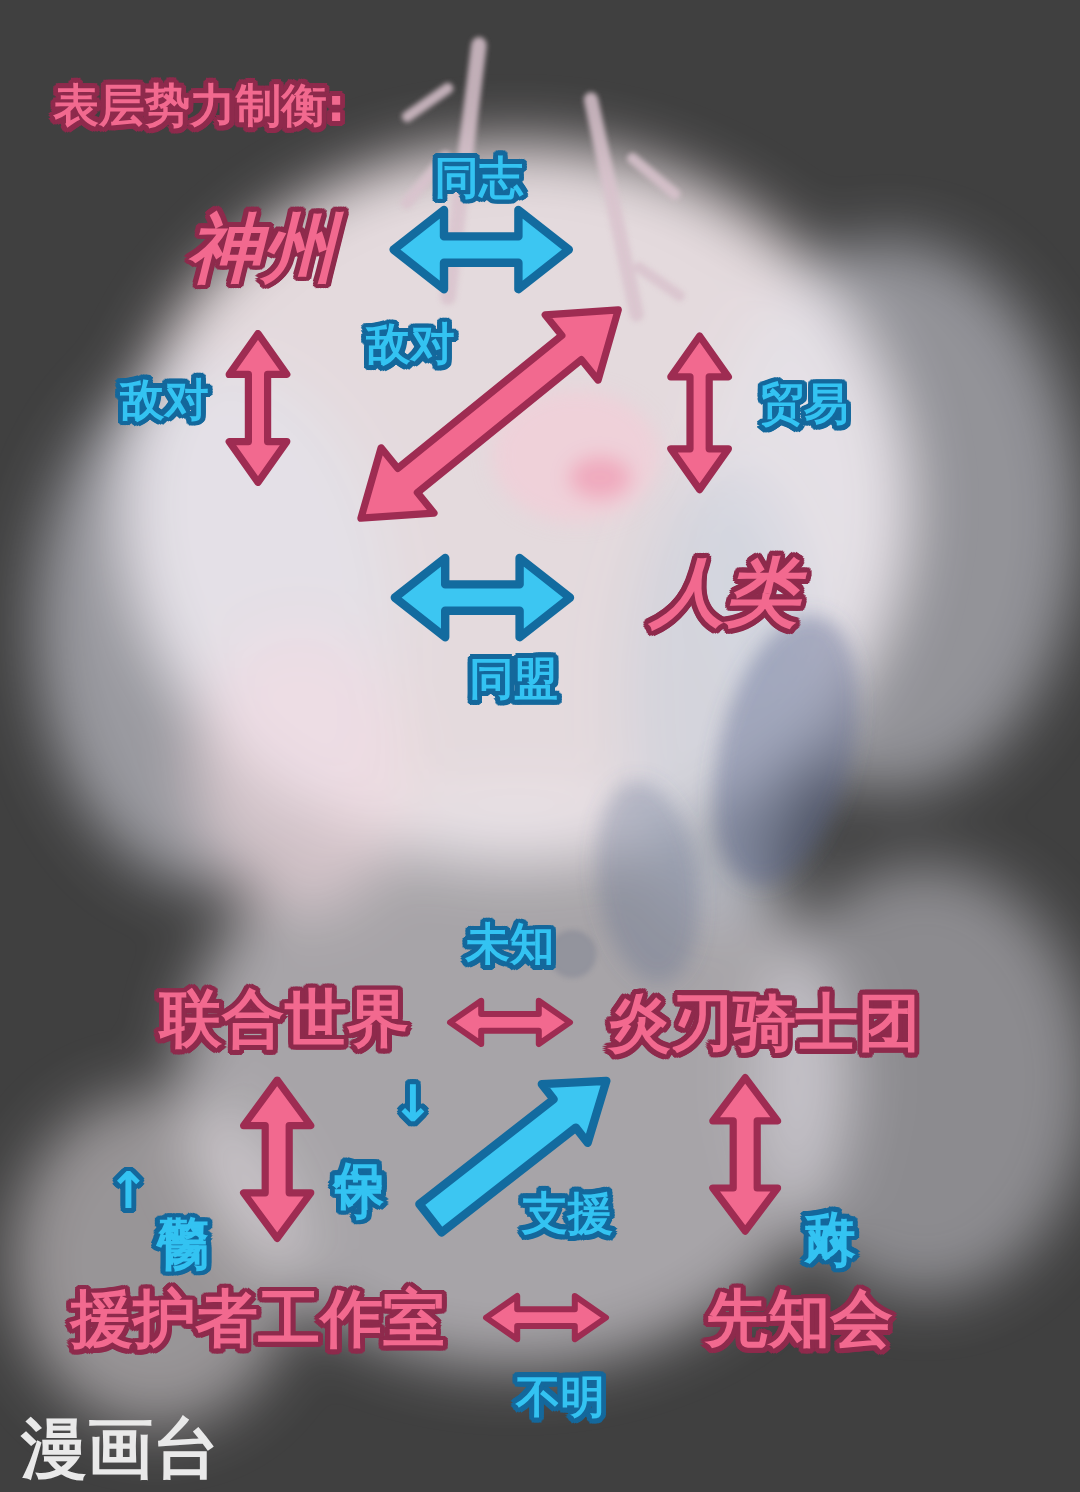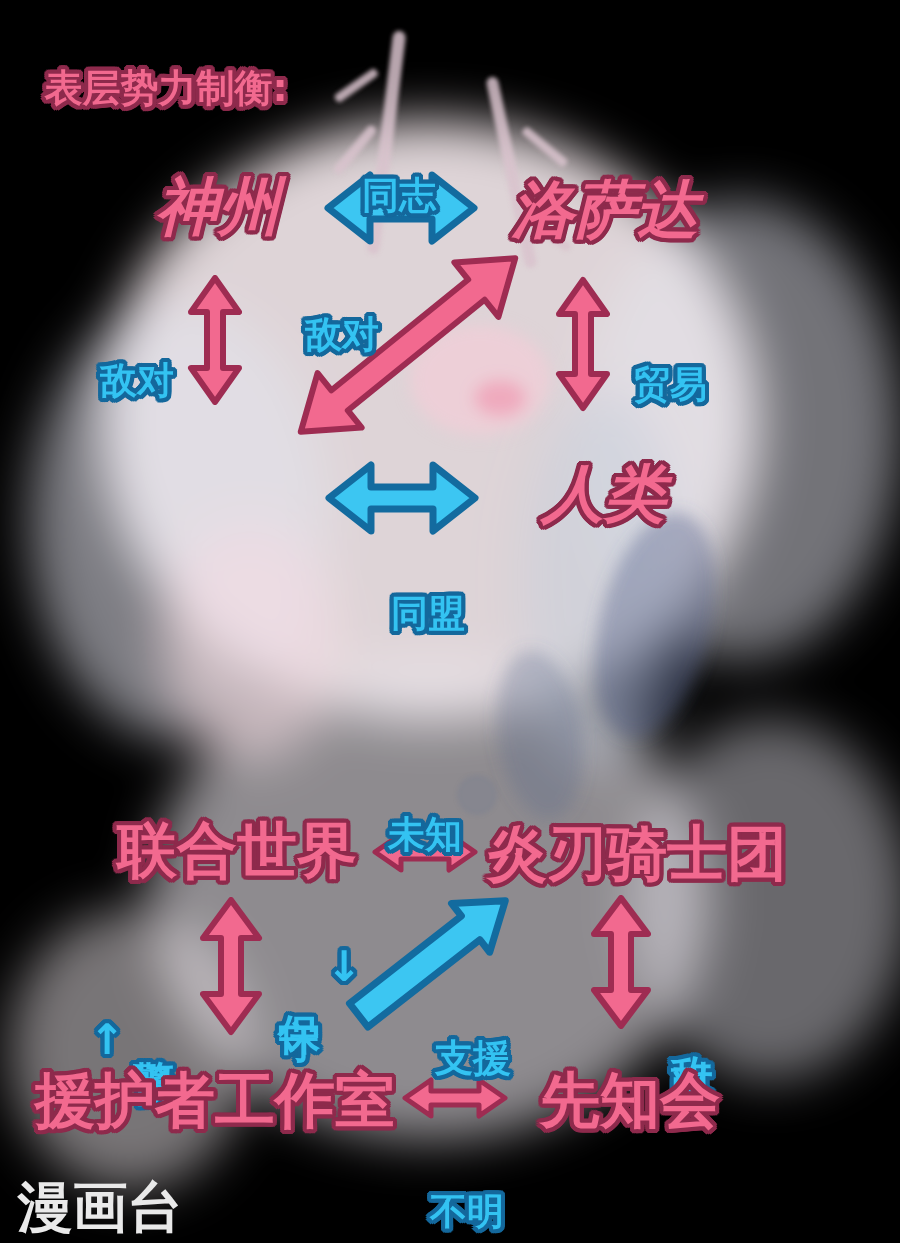--- a/index.html
+++ b/index.html
@@ -1,33 +1,33 @@
 <!DOCTYPE html>
 <html><head>
 <meta charset="utf-8">
 <style>
   html,body{margin:0;padding:0;background:#ffffff;}
-  .stage{position:relative;width:900px;height:1243px;overflow:hidden;background:#000000;
+  .stage{position:relative;width:900px;height:1243px;overflow:hidden;background:#404040;
          font-family:"DejaVu Sans",sans-serif;}
   .stage svg{position:absolute;left:0;top:0;}
   .label{position:absolute;transform:translate(-50%,-50%);white-space:nowrap;
          font-weight:bold;line-height:1;z-index:3;}
   .pink{color:#f2698f;
     text-shadow:4px 0 0 #8e2a4c,-4px 0 0 #8e2a4c,0 4px 0 #8e2a4c,0 -4px 0 #8e2a4c,
       3px 3px 0 #8e2a4c,-3px -3px 0 #8e2a4c,3px -3px 0 #8e2a4c,-3px 3px 0 #8e2a4c,
       4px 2px 0 #8e2a4c,-4px 2px 0 #8e2a4c,4px -2px 0 #8e2a4c,-4px -2px 0 #8e2a4c,
       2px 4px 0 #8e2a4c,-2px 4px 0 #8e2a4c,2px -4px 0 #8e2a4c,-2px -4px 0 #8e2a4c;}
   .blue{color:#33c3f2;
     text-shadow:4px 0 0 #14689c,-4px 0 0 #14689c,0 4px 0 #14689c,0 -4px 0 #14689c,
       3px 3px 0 #14689c,-3px -3px 0 #14689c,3px -3px 0 #14689c,-3px 3px 0 #14689c,
       4px 2px 0 #14689c,-4px 2px 0 #14689c,4px -2px 0 #14689c,-4px -2px 0 #14689c,
-      2px 4px 0 #14689c,-2px 4px 0 #14689c,2px -4px 0 #14689c,-2px -4px 0 #14689c;margin-top:47px;}
+      2px 4px 0 #14689c,-2px 4px 0 #14689c,2px -4px 0 #14689c,-2px -4px 0 #14689c;}
   .vert{writing-mode:vertical-rl;text-orientation:upright;letter-spacing:4px;}
   .s37{font-size:37px;} .s38{font-size:38px;} .s42{font-size:42px;}
-  .s48{font-size:60px;} .s50{font-size:62px;font-style:italic;}
+  .s48{font-size:52px;} .s50{font-size:62px;font-style:italic;}
   .watermark{color:#e9e9e9;font-size:55px;text-shadow:none;z-index:2;}
   .arrow-blue{fill:#3cc6f2;stroke:#136b9f;stroke-width:7;stroke-linejoin:round;}
   .arrow-pink{fill:#f2698f;stroke:#9e2c52;stroke-width:6;stroke-linejoin:round;}
   .arrow-thin{stroke-width:5;}
 </style>
 </head>
 <body>
 
 <div class="stage">
 
@@ -82,34 +82,33 @@
       <polygon class="arrow-pink" transform="rotate(90 231 966)" points="165,966 203,938 203,956 259,956 259,938 297,966 259,994 259,976 203,976 203,994"></polygon>
       <polygon class="arrow-pink" transform="rotate(90 621 962)" points="557,962 593,935 593,952 649,952 649,935 685,962 649,989 649,972 593,972 593,989"></polygon>
       <polygon class="arrow-blue" transform="rotate(-38 432 958)" points="339,943 481,943 481,927 525,958 481,989 481,973 339,973"></polygon>
       <polygon class="arrow-pink arrow-thin" points="405,1098 431,1080 431,1091 479,1091 479,1080 505,1098 479,1116 479,1105 431,1105 431,1116"></polygon>
     </g>
   </svg>
 
   <div class="label pink s38" style="left:166px;top:88px">表层势力制衡:</div>
   <div class="label blue s37" style="left:399px;top:148px">同志</div>
   <div class="label pink s50" style="left:218px;top:207px">神州</div>
-  <div class="label pink s50" style="left:605px;top:210px">洛萨达</div>
   <div class="label blue s37" style="left:137px;top:333px">敌对</div>
   <div class="label blue s37" style="left:342px;top:287px">敌对</div>
   <div class="label blue s37" style="left:670px;top:337px">贸易</div>
   <div class="label pink s50" style="left:604px;top:494px">人类</div>
   <div class="label blue s37" style="left:428px;top:566px">同盟</div>
 
   <div class="label blue s37" style="left:425px;top:787px">未知</div>
   <div class="label pink s48" style="left:237px;top:850px">联合世界</div>
   <div class="label pink s48" style="left:637px;top:853px">炎刃骑士团</div>
   <div class="label blue s42" style="left:107px;top:993px">↑</div>
   <div class="label blue s42 vert" style="left:153px;top:984px">警惕</div>
   <div class="label blue s42 vert" style="left:299px;top:938px">保守</div>
   <div class="label blue s42" style="left:344px;top:920px">↓</div>
   <div class="label blue s38" style="left:473px;top:1011px">支援</div>
   <div class="label blue s42 vert" style="left:692px;top:980px">敌对</div>
   <div class="label pink s48" style="left:215px;top:1100px">援护者工作室</div>
-  <div class="label pink s48" style="left:630px;top:1100px">先知会</div>
+  <div class="label pink s48" style="left:666px;top:1100px">先知会</div>
   <div class="label blue s37" style="left:467px;top:1164px">不明</div>
 
   <div class="label watermark" style="left:100px;top:1207px;font-weight:bold">漫画台</div>
 </div>
 
 </body></html>

